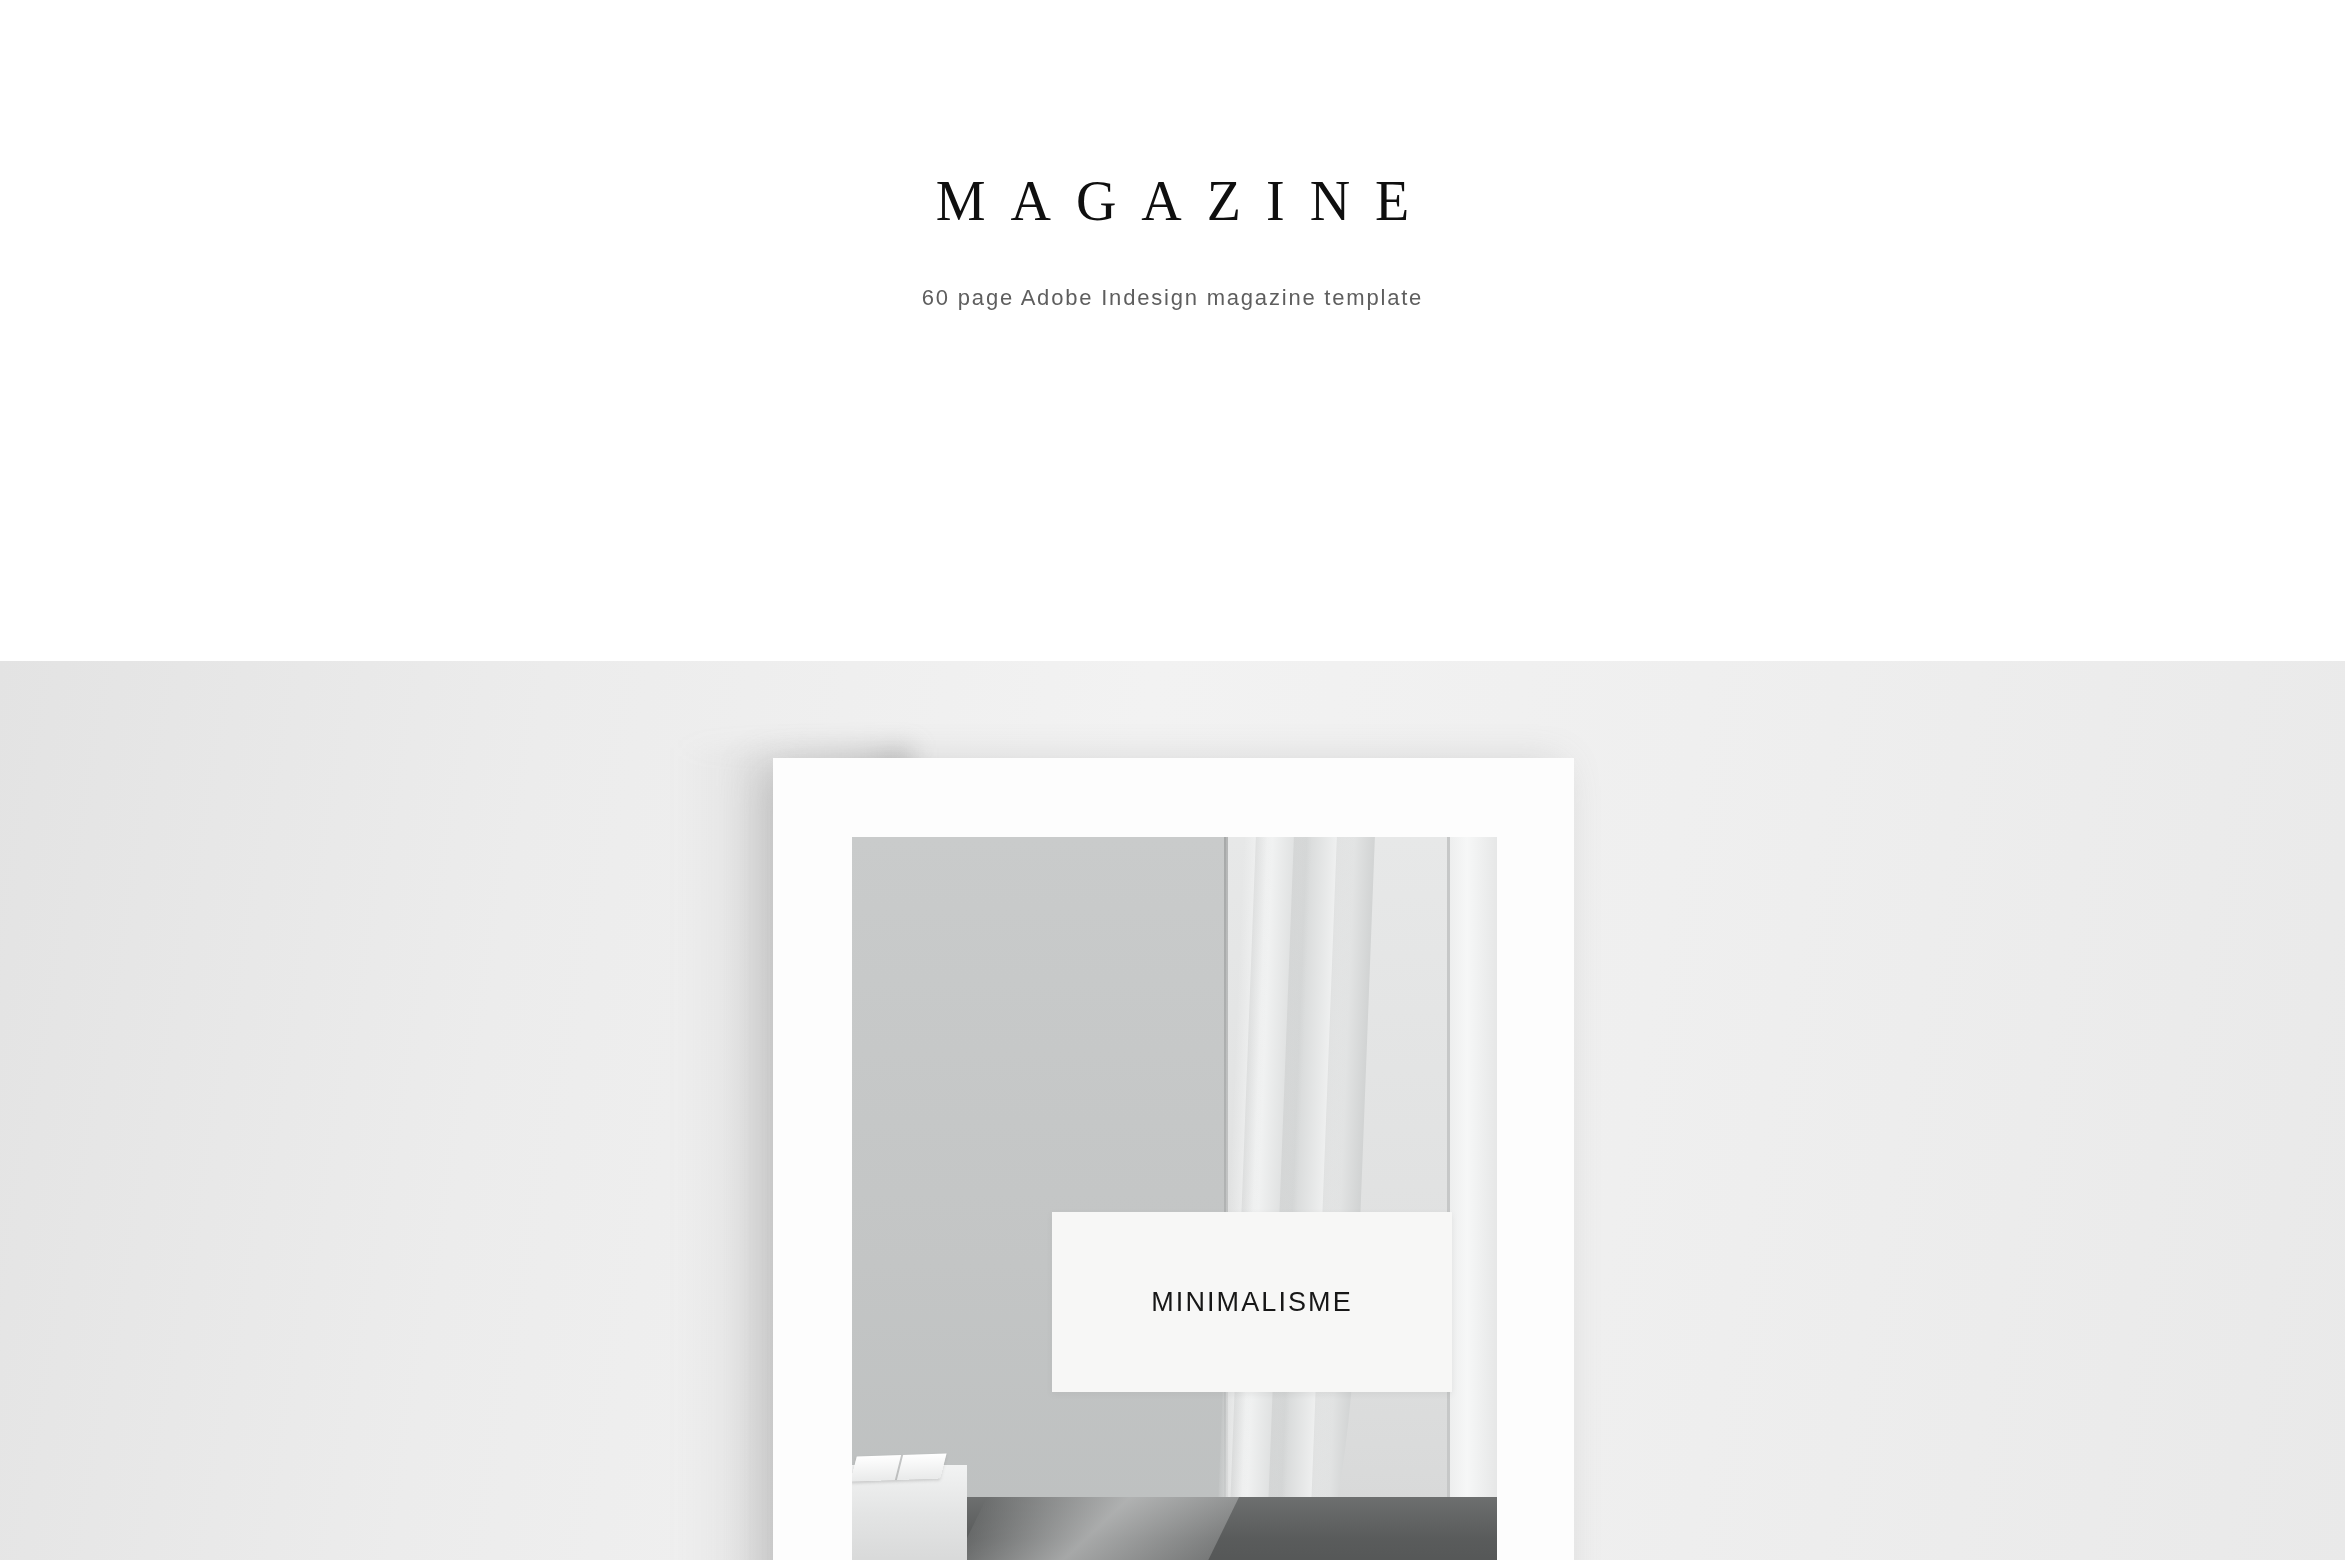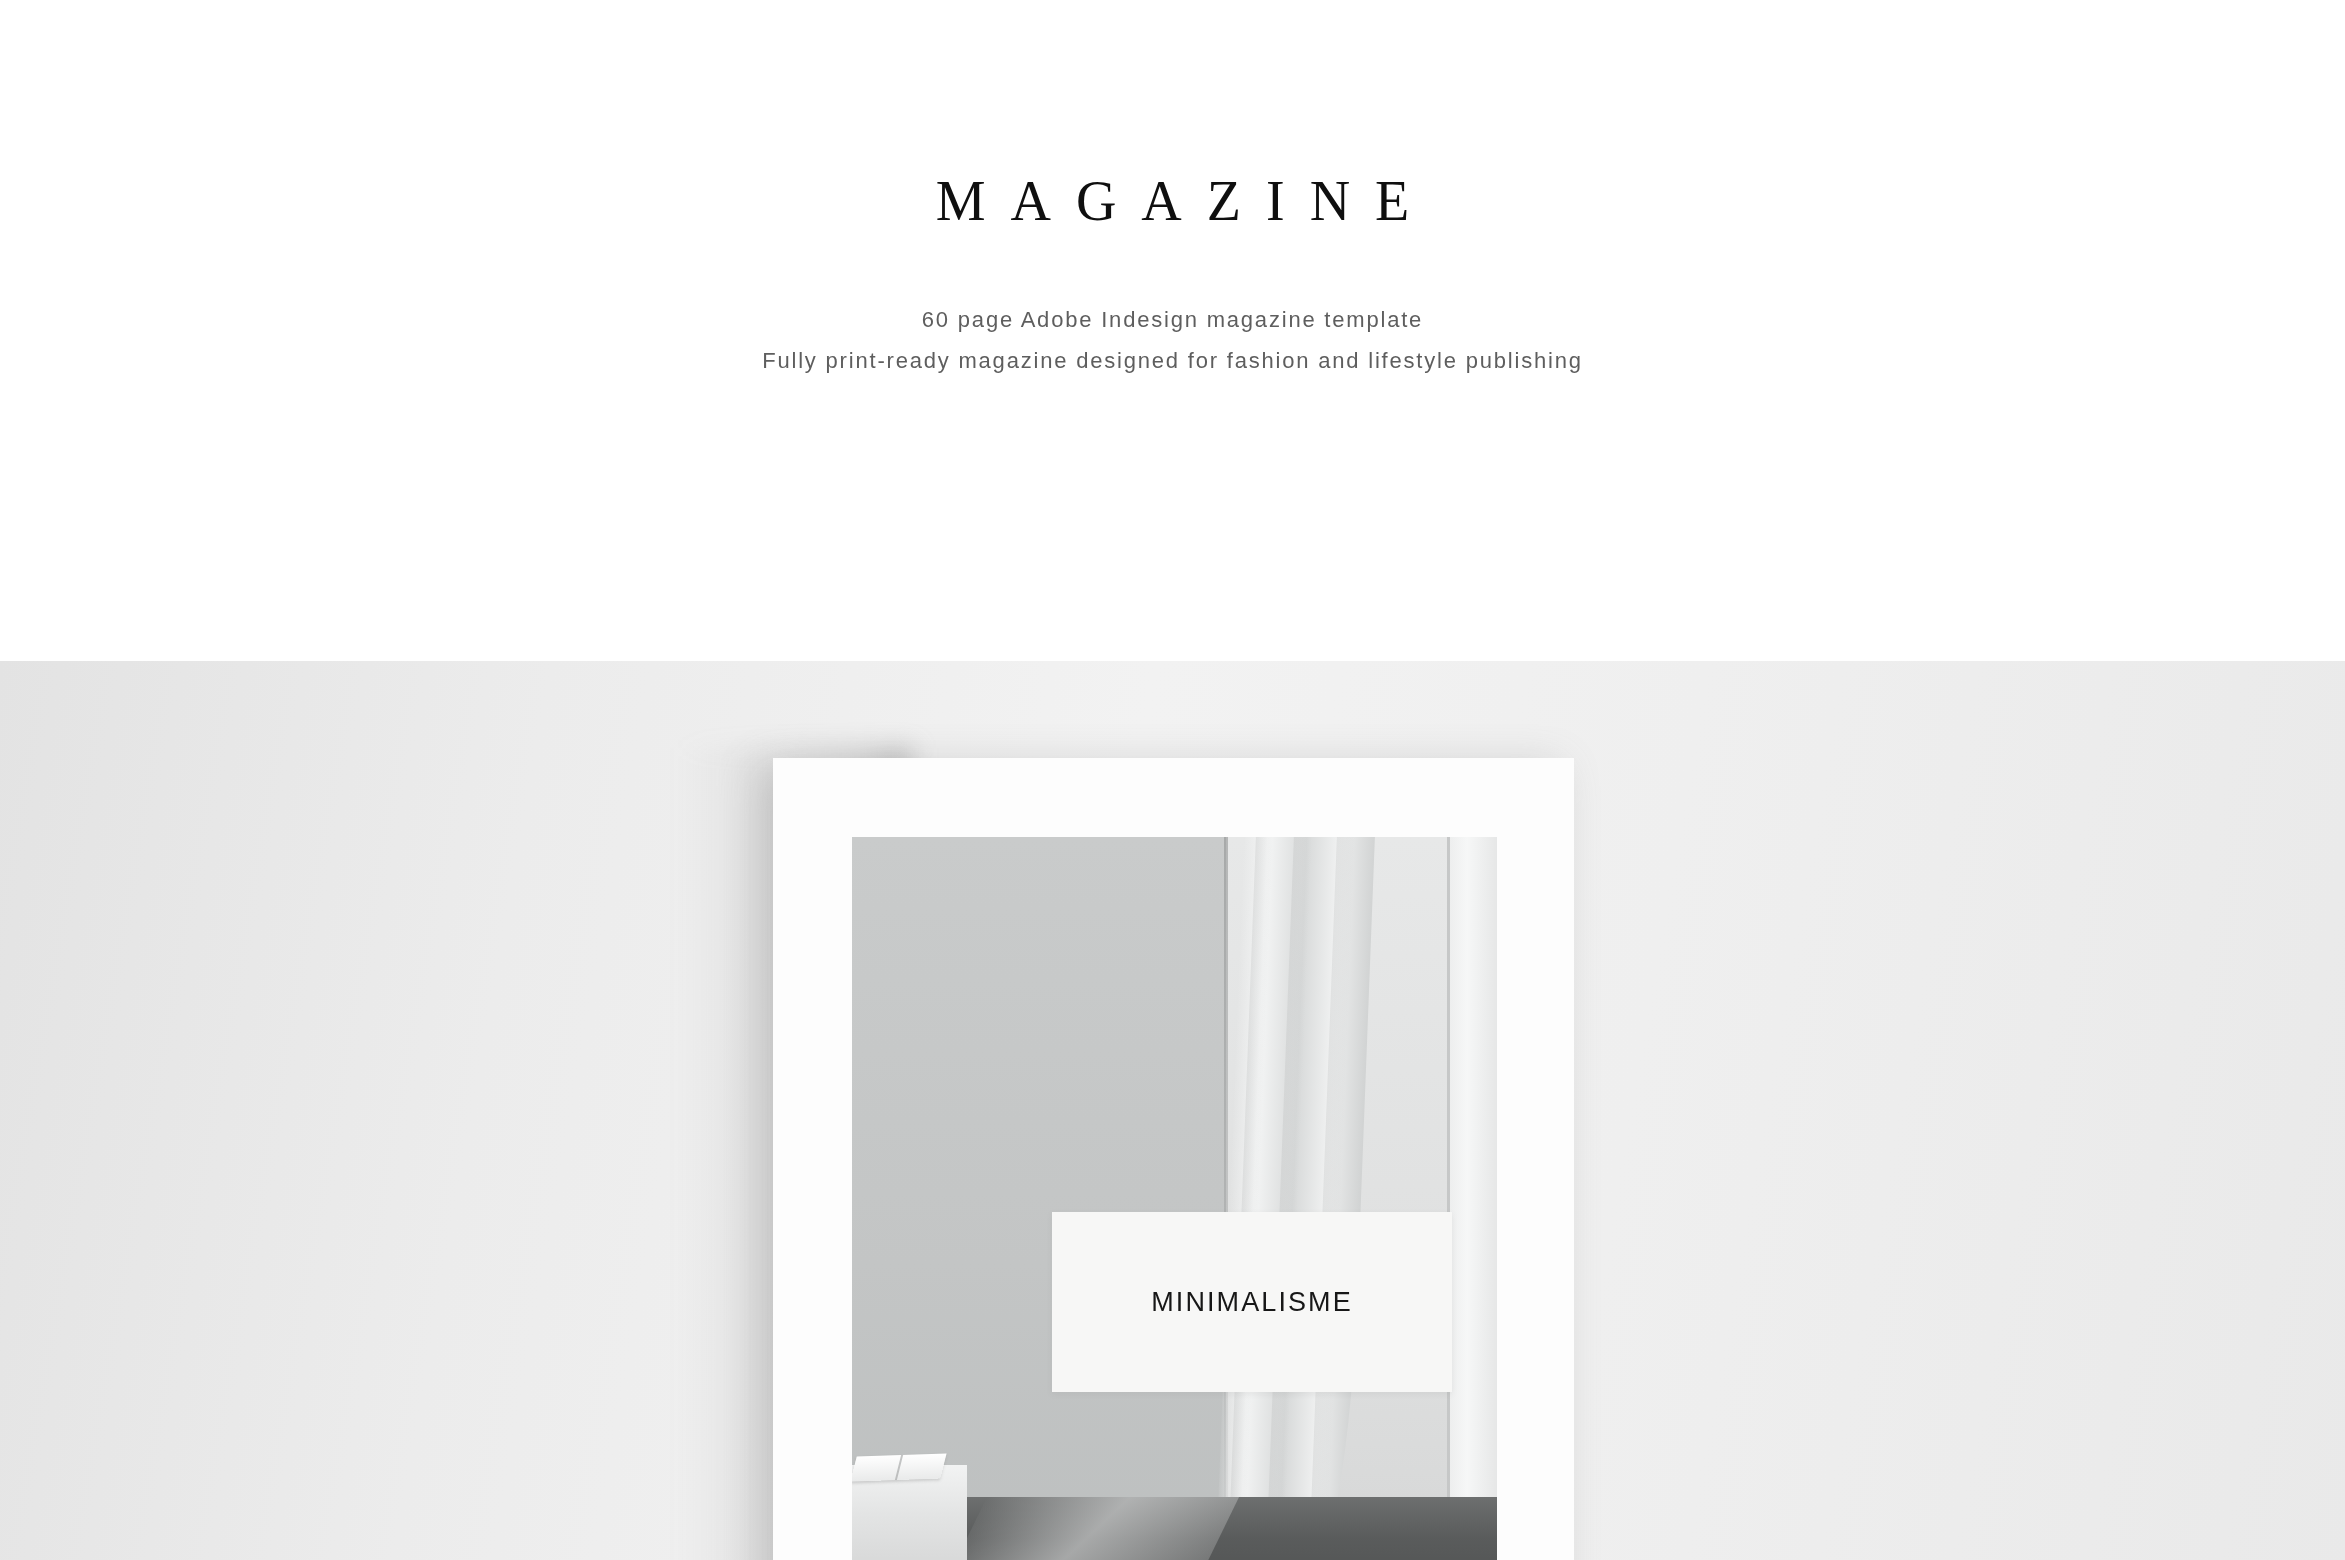--- a/index.html
+++ b/index.html
@@ -41,21 +41,21 @@
     font-size: 56px;
     line-height: 1;
     letter-spacing: 25px;
     text-indent: 25px;
     color: #0f0f0f;
     font-weight: 400;
     white-space: nowrap;
   }
 
   .subtitle-block {
-    margin-top: 70px;
+    margin-top: 48px;
     text-align: center;
   }
 
   .subtitle-line {
     font-family: "Liberation Sans", sans-serif;
     font-size: 22px;
     line-height: 41px;
     letter-spacing: 1.8px;
     color: #5e5e5e;
     font-weight: 400;
@@ -260,21 +260,20 @@
 <body>
 
 <div class="page">
 
   <div class="header">
 
     <div class="brand-title">MAGAZINE</div>
 
     <div class="subtitle-block">
       <div class="subtitle-line">60 page Adobe Indesign magazine template</div>
-      <div class="subtitle-line">Fully print-ready magazine designed for fashion and lifestyle publishing</div>
     </div>
 
   </div>
 
   <div class="stage">
     <div class="stage-wall"></div>
     <div class="mag-shadow"></div>
 
     <div class="magazine">
 

